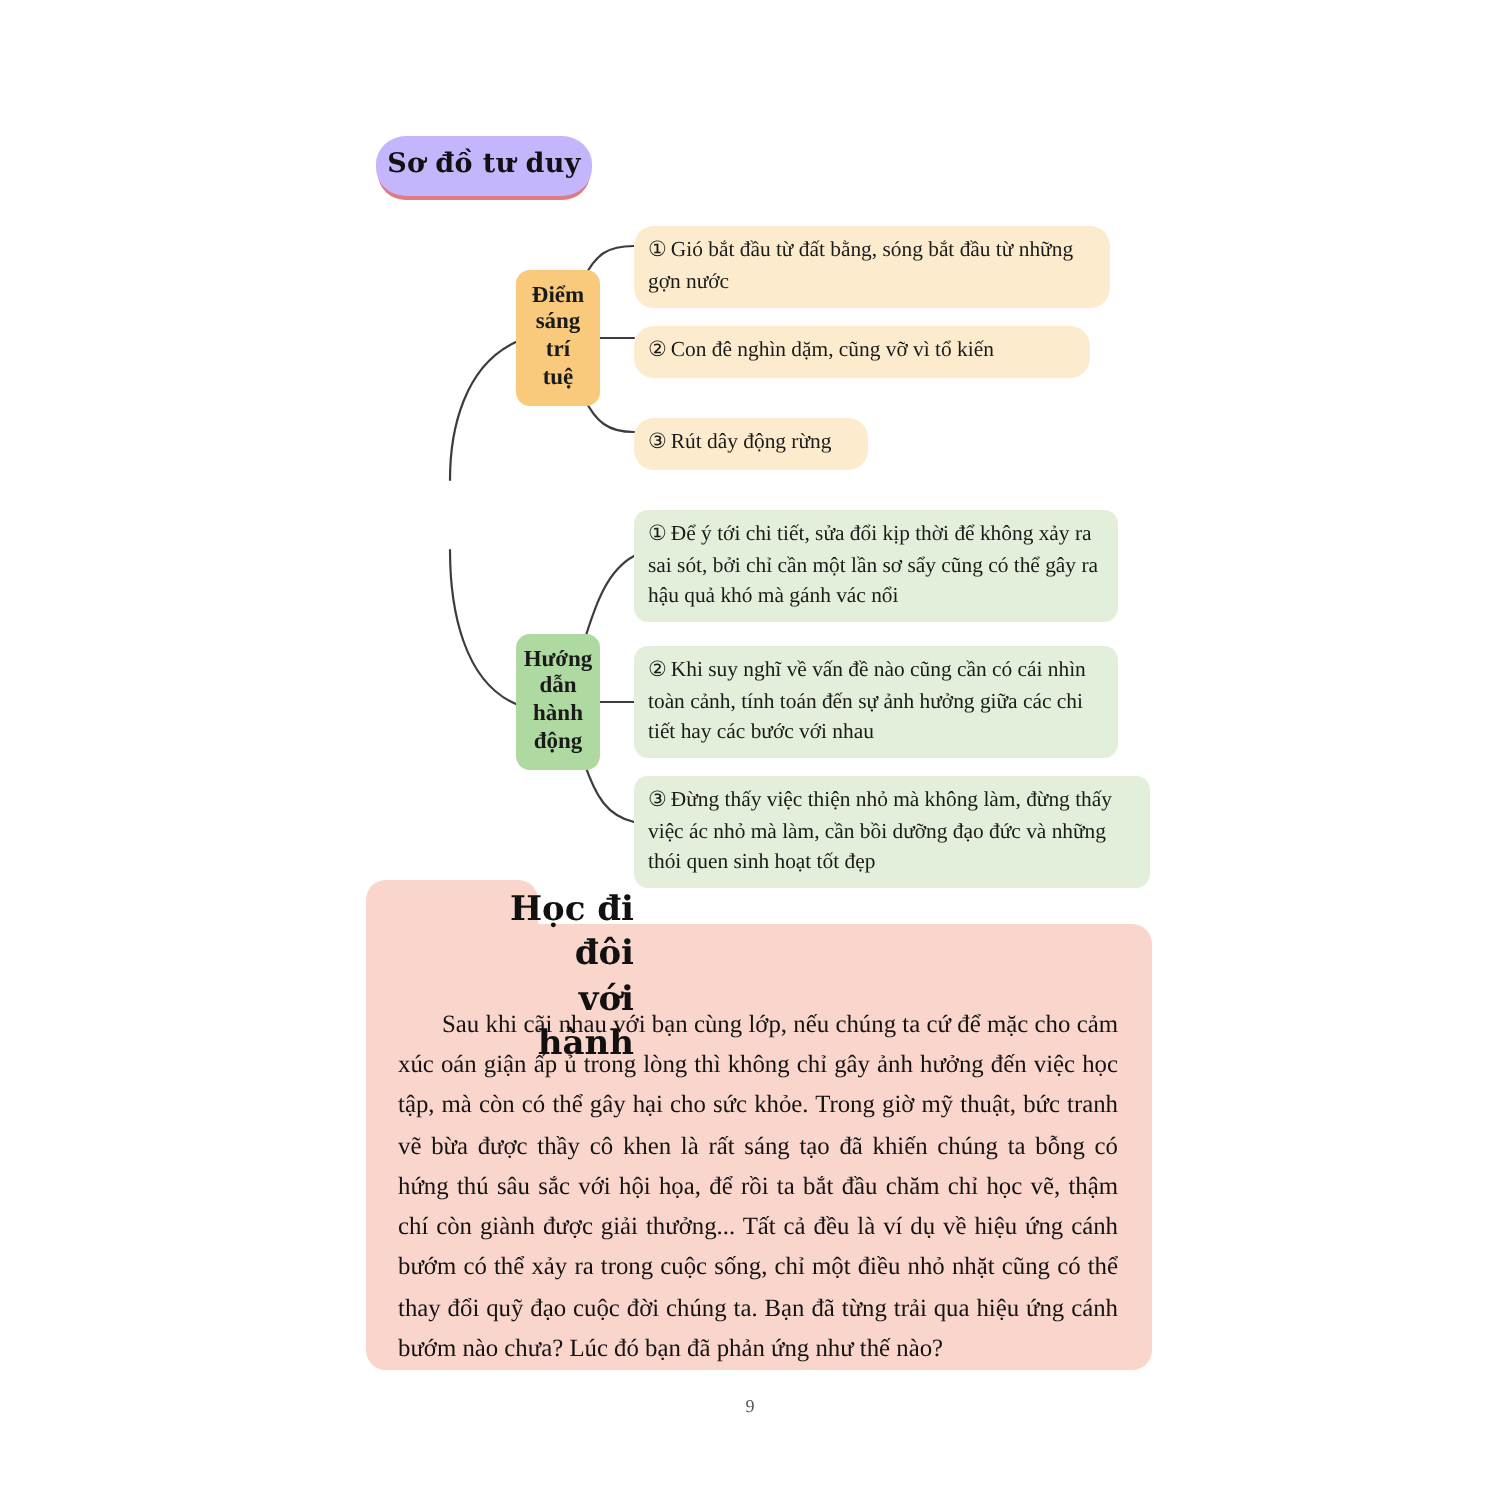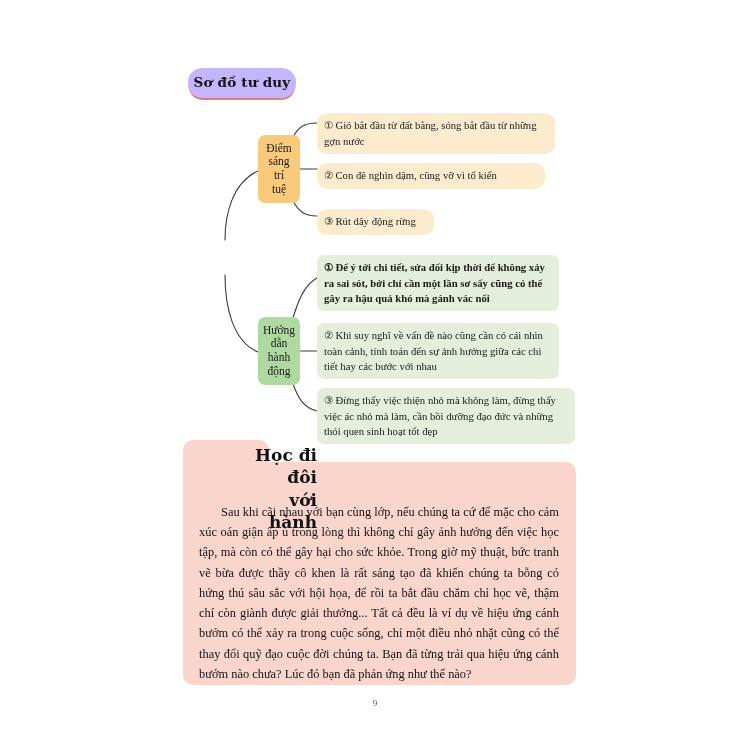--- a/index.html
+++ b/index.html
@@ -64,20 +64,21 @@
   }
 
   .node {
     position: absolute;
     box-sizing: border-box;
     display: flex;
     align-items: center;
     justify-content: center;
     text-align: center;
     line-height: 1.18;
+    font-weight: bold;
   }
 
   
   .node-center {
     left: 9px;
     top: 135px;
     width: 72px;
     height: 35px;
     background: #4a4a4a;
     border-radius: 9px;
@@ -115,21 +116,21 @@
     line-height: 1.42;
     padding: 5px 8px 5px 7px;
     text-align: left;
   }
   .leaf-o { background: #fceccd; border-radius: 10px; }
   .leaf-g { background: #e3efda; }
 
   .leaf-1 { left: 137px; top: 8px;   width: 238px; }
   .leaf-2 { left: 137px; top: 58px;  width: 228px; }
   .leaf-3 { left: 137px; top: 104px; width: 117px; }
-  .leaf-4 { left: 137px; top: 150px; width: 242px; font-weight: bold; }
+  .leaf-4 { left: 137px; top: 150px; width: 242px; }
   .leaf-5 { left: 137px; top: 218px; width: 242px; }
   .leaf-6 { left: 137px; top: 283px; width: 258px; }
   .leaf-num {
     font-size: 10.5px;
     margin-right: 2px;
   }
 
   
   .lesson {
     position: absolute;

